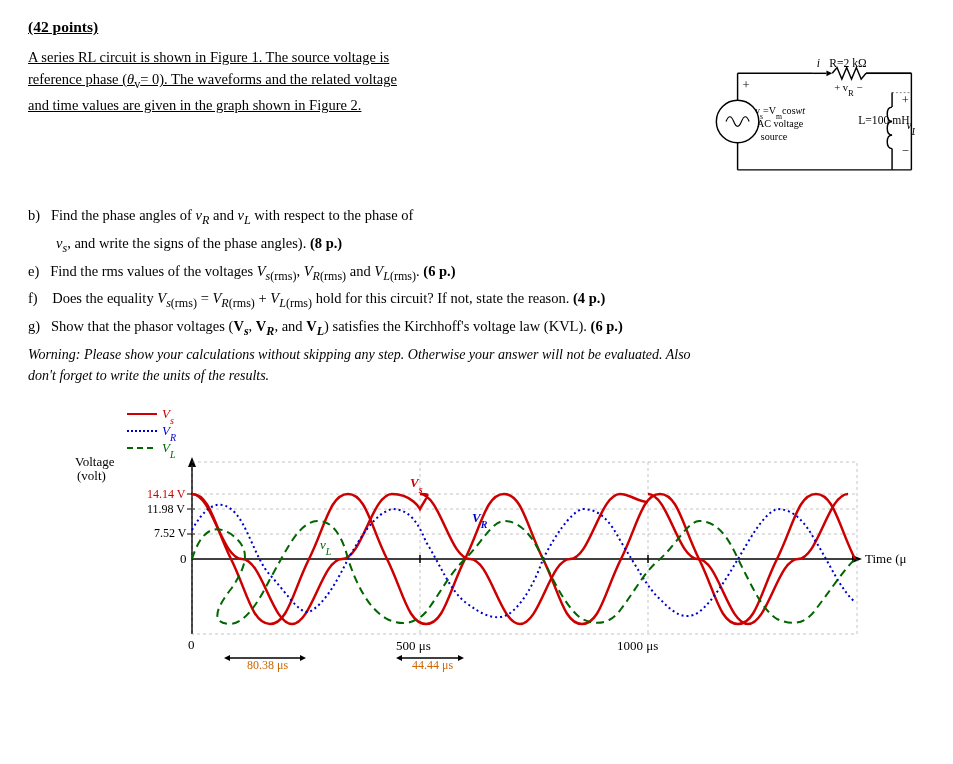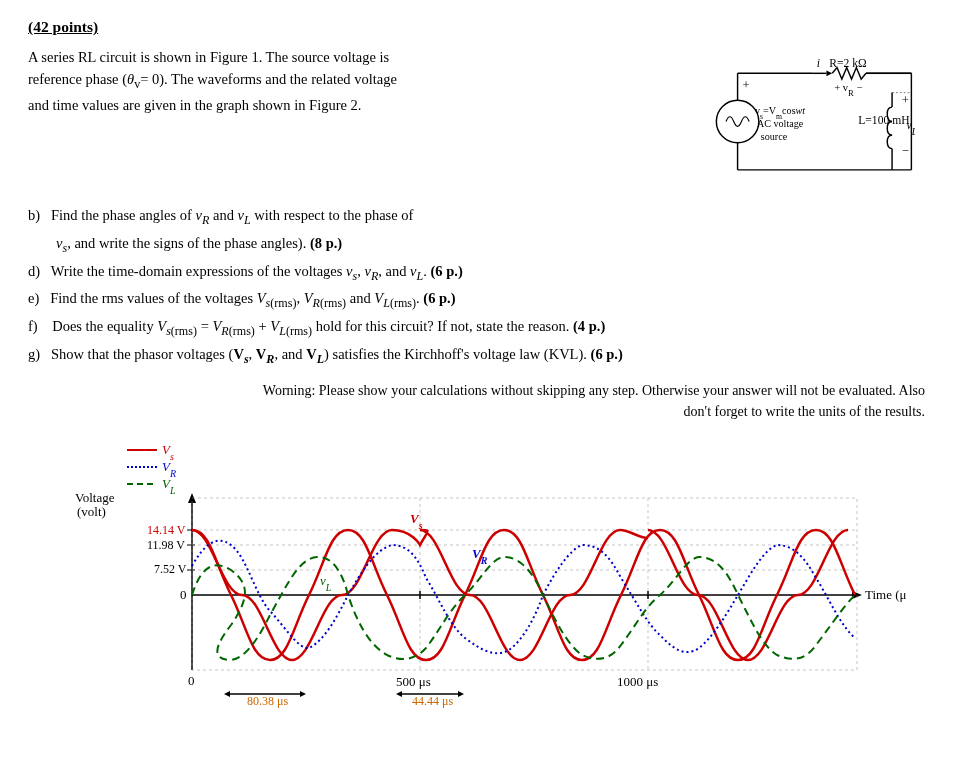--- a/index.html
+++ b/index.html
@@ -17,20 +17,21 @@
       justify-content: space-between;
       font-weight: bold;
       text-decoration: underline;
       font-size: 15.5px;
       margin-bottom: 10px;
     }
     .content-area {
       display: flex;
       gap: 10px;
       margin-bottom: 6px;
+      text-decoration: underline;
     }
     .left-text {
       flex: 1;
       font-size: 14.5px;
       line-height: 1.55;
     }
     .right-circuit {
       width: 220px;
       flex-shrink: 0;
       margin-top: 8px;
@@ -41,23 +42,24 @@
     }
     .parts-list {
       font-size: 14.5px;
       line-height: 1.65;
       margin-top: 4px;
     }
     .parts-list p {
       margin-bottom: 1px;
     }
     .warning-block {
+      font-style: italic;
       font-size: 14px;
-      text-align: right;
-      margin: 10px 0 8px 0;
+      text-align: left;
+      margin: 2px 0 8px 0;
       line-height: 1.5;
     }
     .graph-area {
       margin: 0 auto;
       width: 860px;
       position: relative;
     }
   </style>
 </head>
 <body>
@@ -126,21 +128,20 @@
       <text x="54" y="89" font-family="Times New Roman" font-size="10.5">source</text>
 
       <text x="35" y="36" font-family="Times New Roman" font-size="13">+</text>
     </svg>
   </div>
 </div>
 
 <div class="parts-list">
   <p>b) &nbsp; Find the phase angles of <i>v<sub>R</sub></i> and <i>v<sub>L</sub></i> with respect to the phase of</p>
   <p style="padding-left:28px;"><i>v<sub>s</sub></i>, and write the signs of the phase angles). <b>(8 p.)</b></p>
-  <p>d) &nbsp; Write the time-domain expressions of the voltages <i>v<sub>s</sub></i>, <i>v<sub>R</sub></i>, and <i>v<sub>L</sub></i>. <b>(6 p.)</b></p>
   <p>e) &nbsp; Find the rms values of the voltages <i>V</i><sub><i>s</i>(rms)</sub>, <i>V</i><sub><i>R</i>(rms)</sub> and <i>V</i><sub><i>L</i>(rms)</sub>. <b>(6 p.)</b></p>
   <p>f) &nbsp;&nbsp; Does the equality <i>V</i><sub><i>s</i>(rms)</sub> = <i>V</i><sub><i>R</i>(rms)</sub> + <i>V</i><sub><i>L</i>(rms)</sub> hold for this circuit? If not, state the reason. <b>(4 p.)</b></p>
   <p>g) &nbsp; Show that the phasor voltages (<b>V<sub><i>s</i></sub></b>, <b>V<sub><i>R</i></sub></b>, and <b>V<sub><i>L</i></sub></b>) satisfies the Kirchhoff's voltage law (KVL). <b>(6 p.)</b></p>
 </div>
 
 <div class="warning-block">
   <p>Worning: Please show your calculations without skipping any step. Otherwise your answer will not be evaluated. Also</p>
   <p>don't forget to write the units of the results.</p>
 </div>
 

